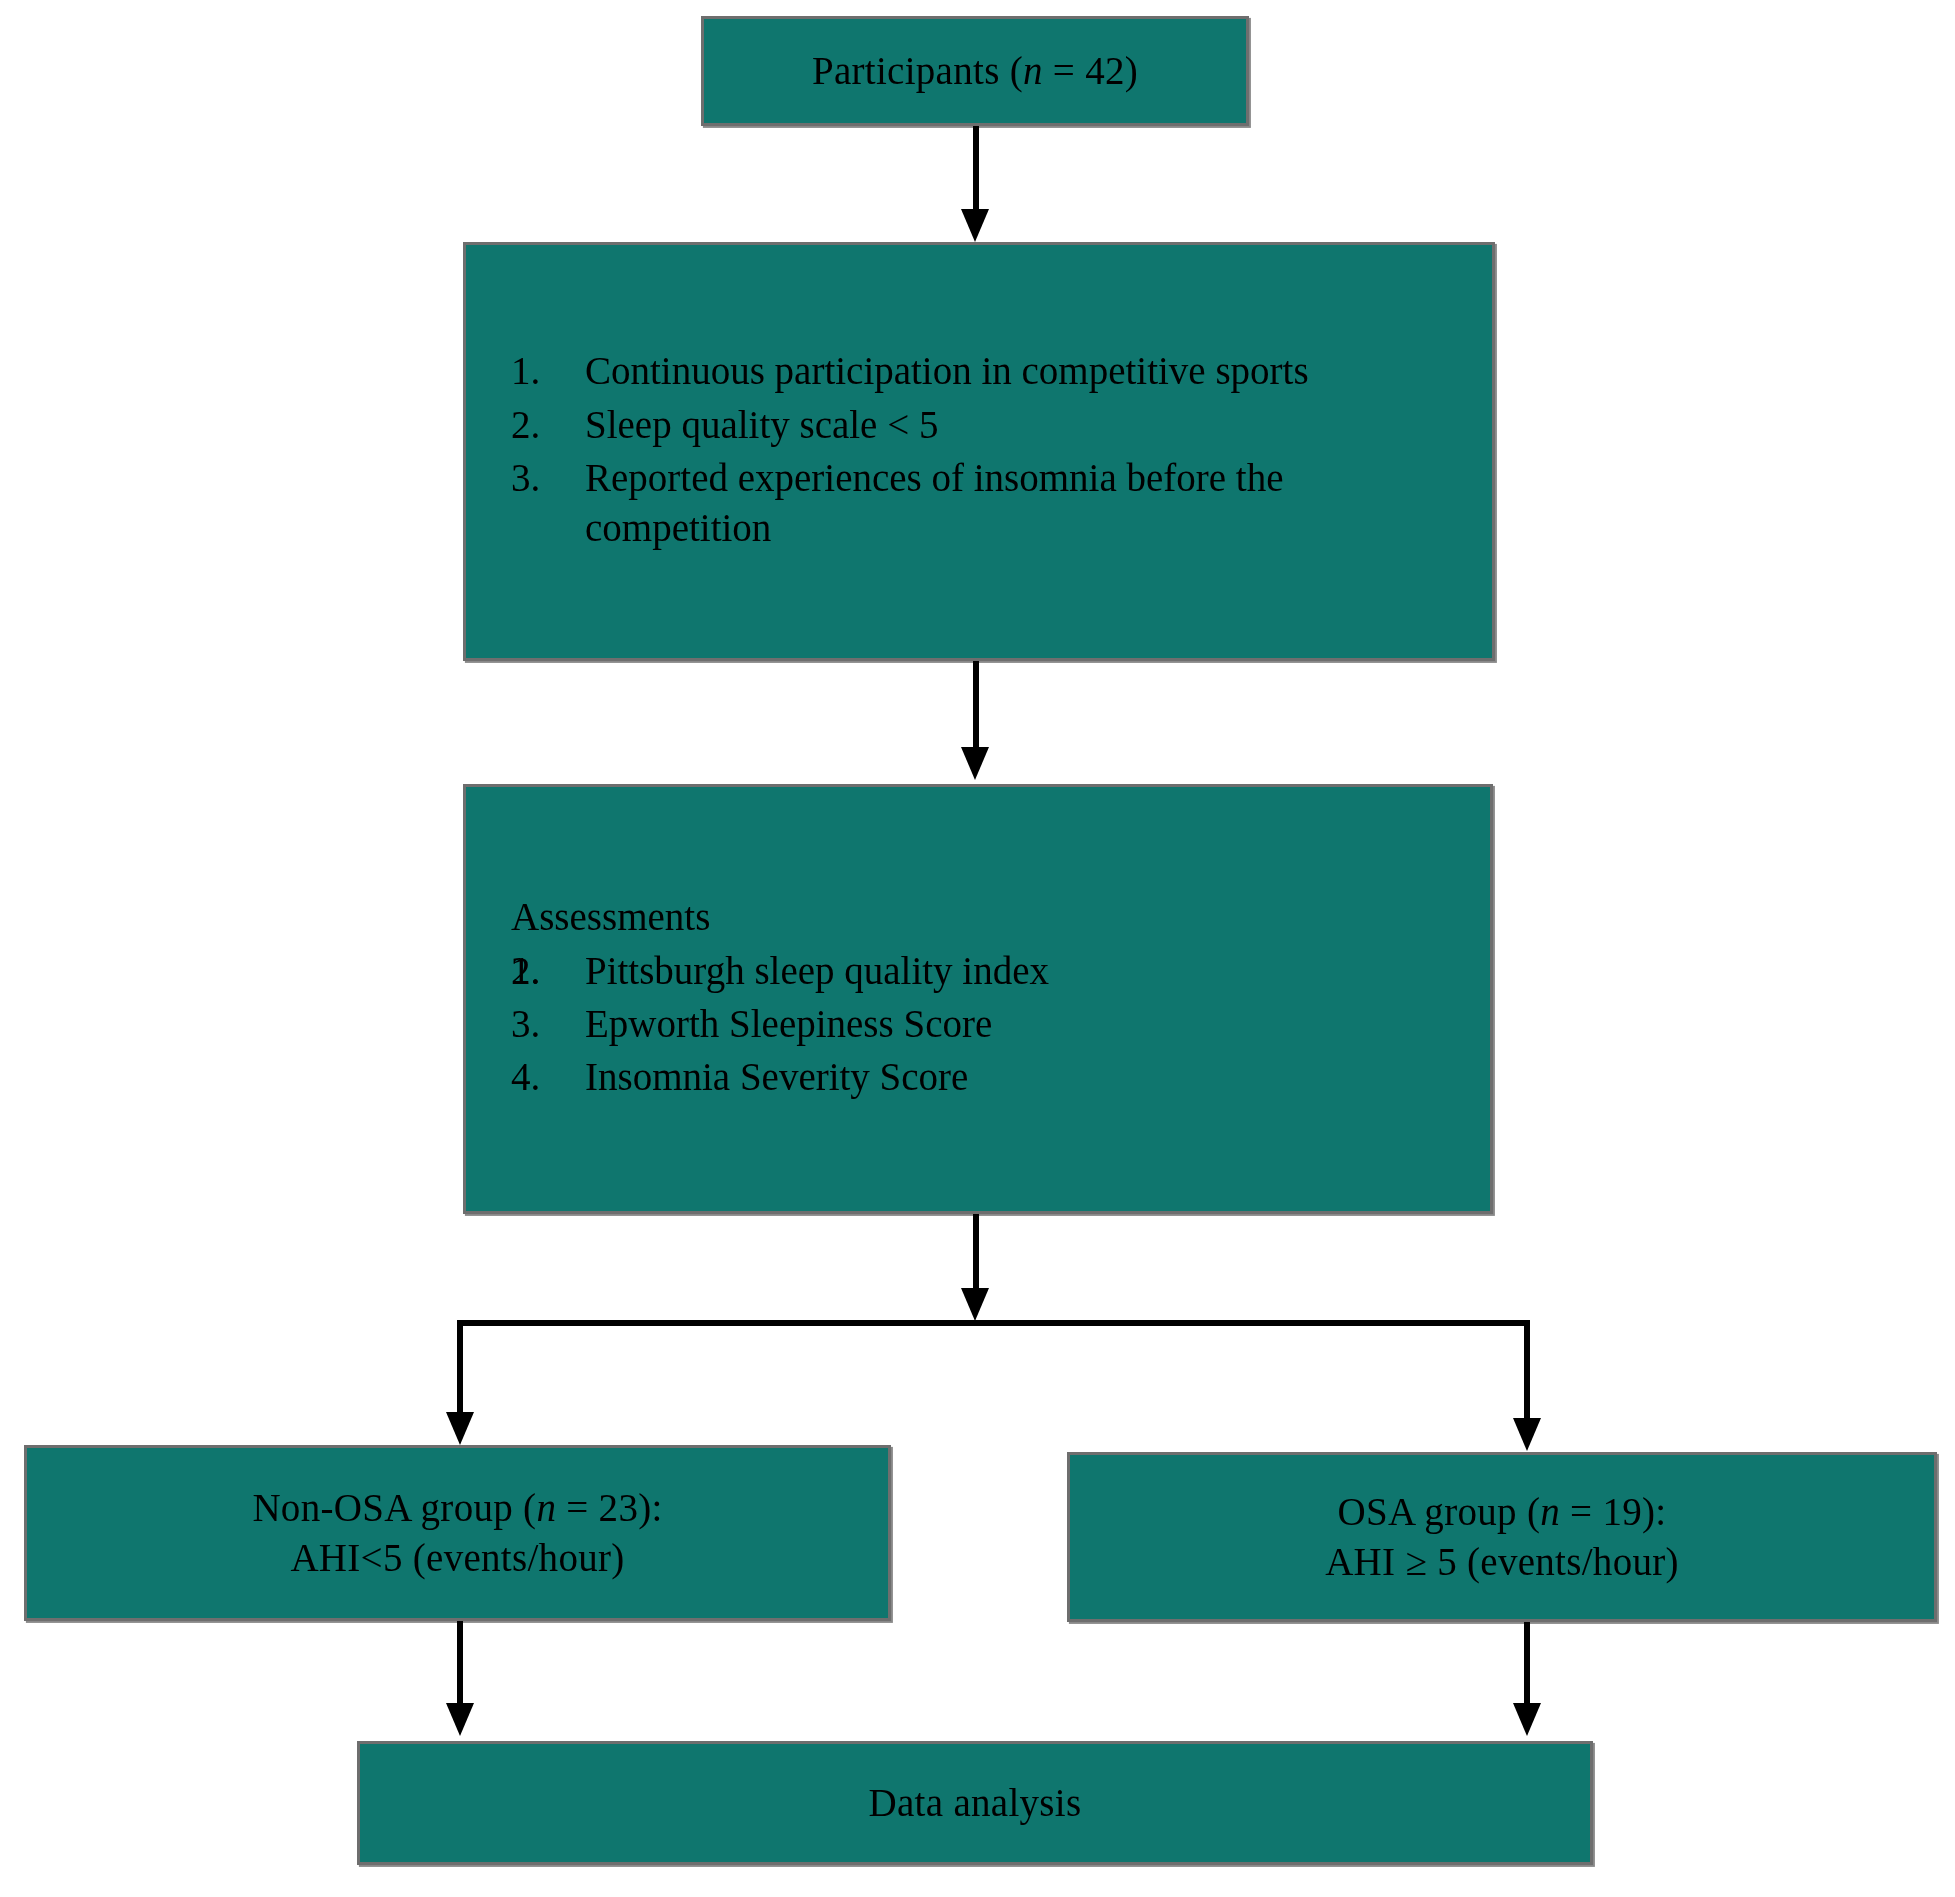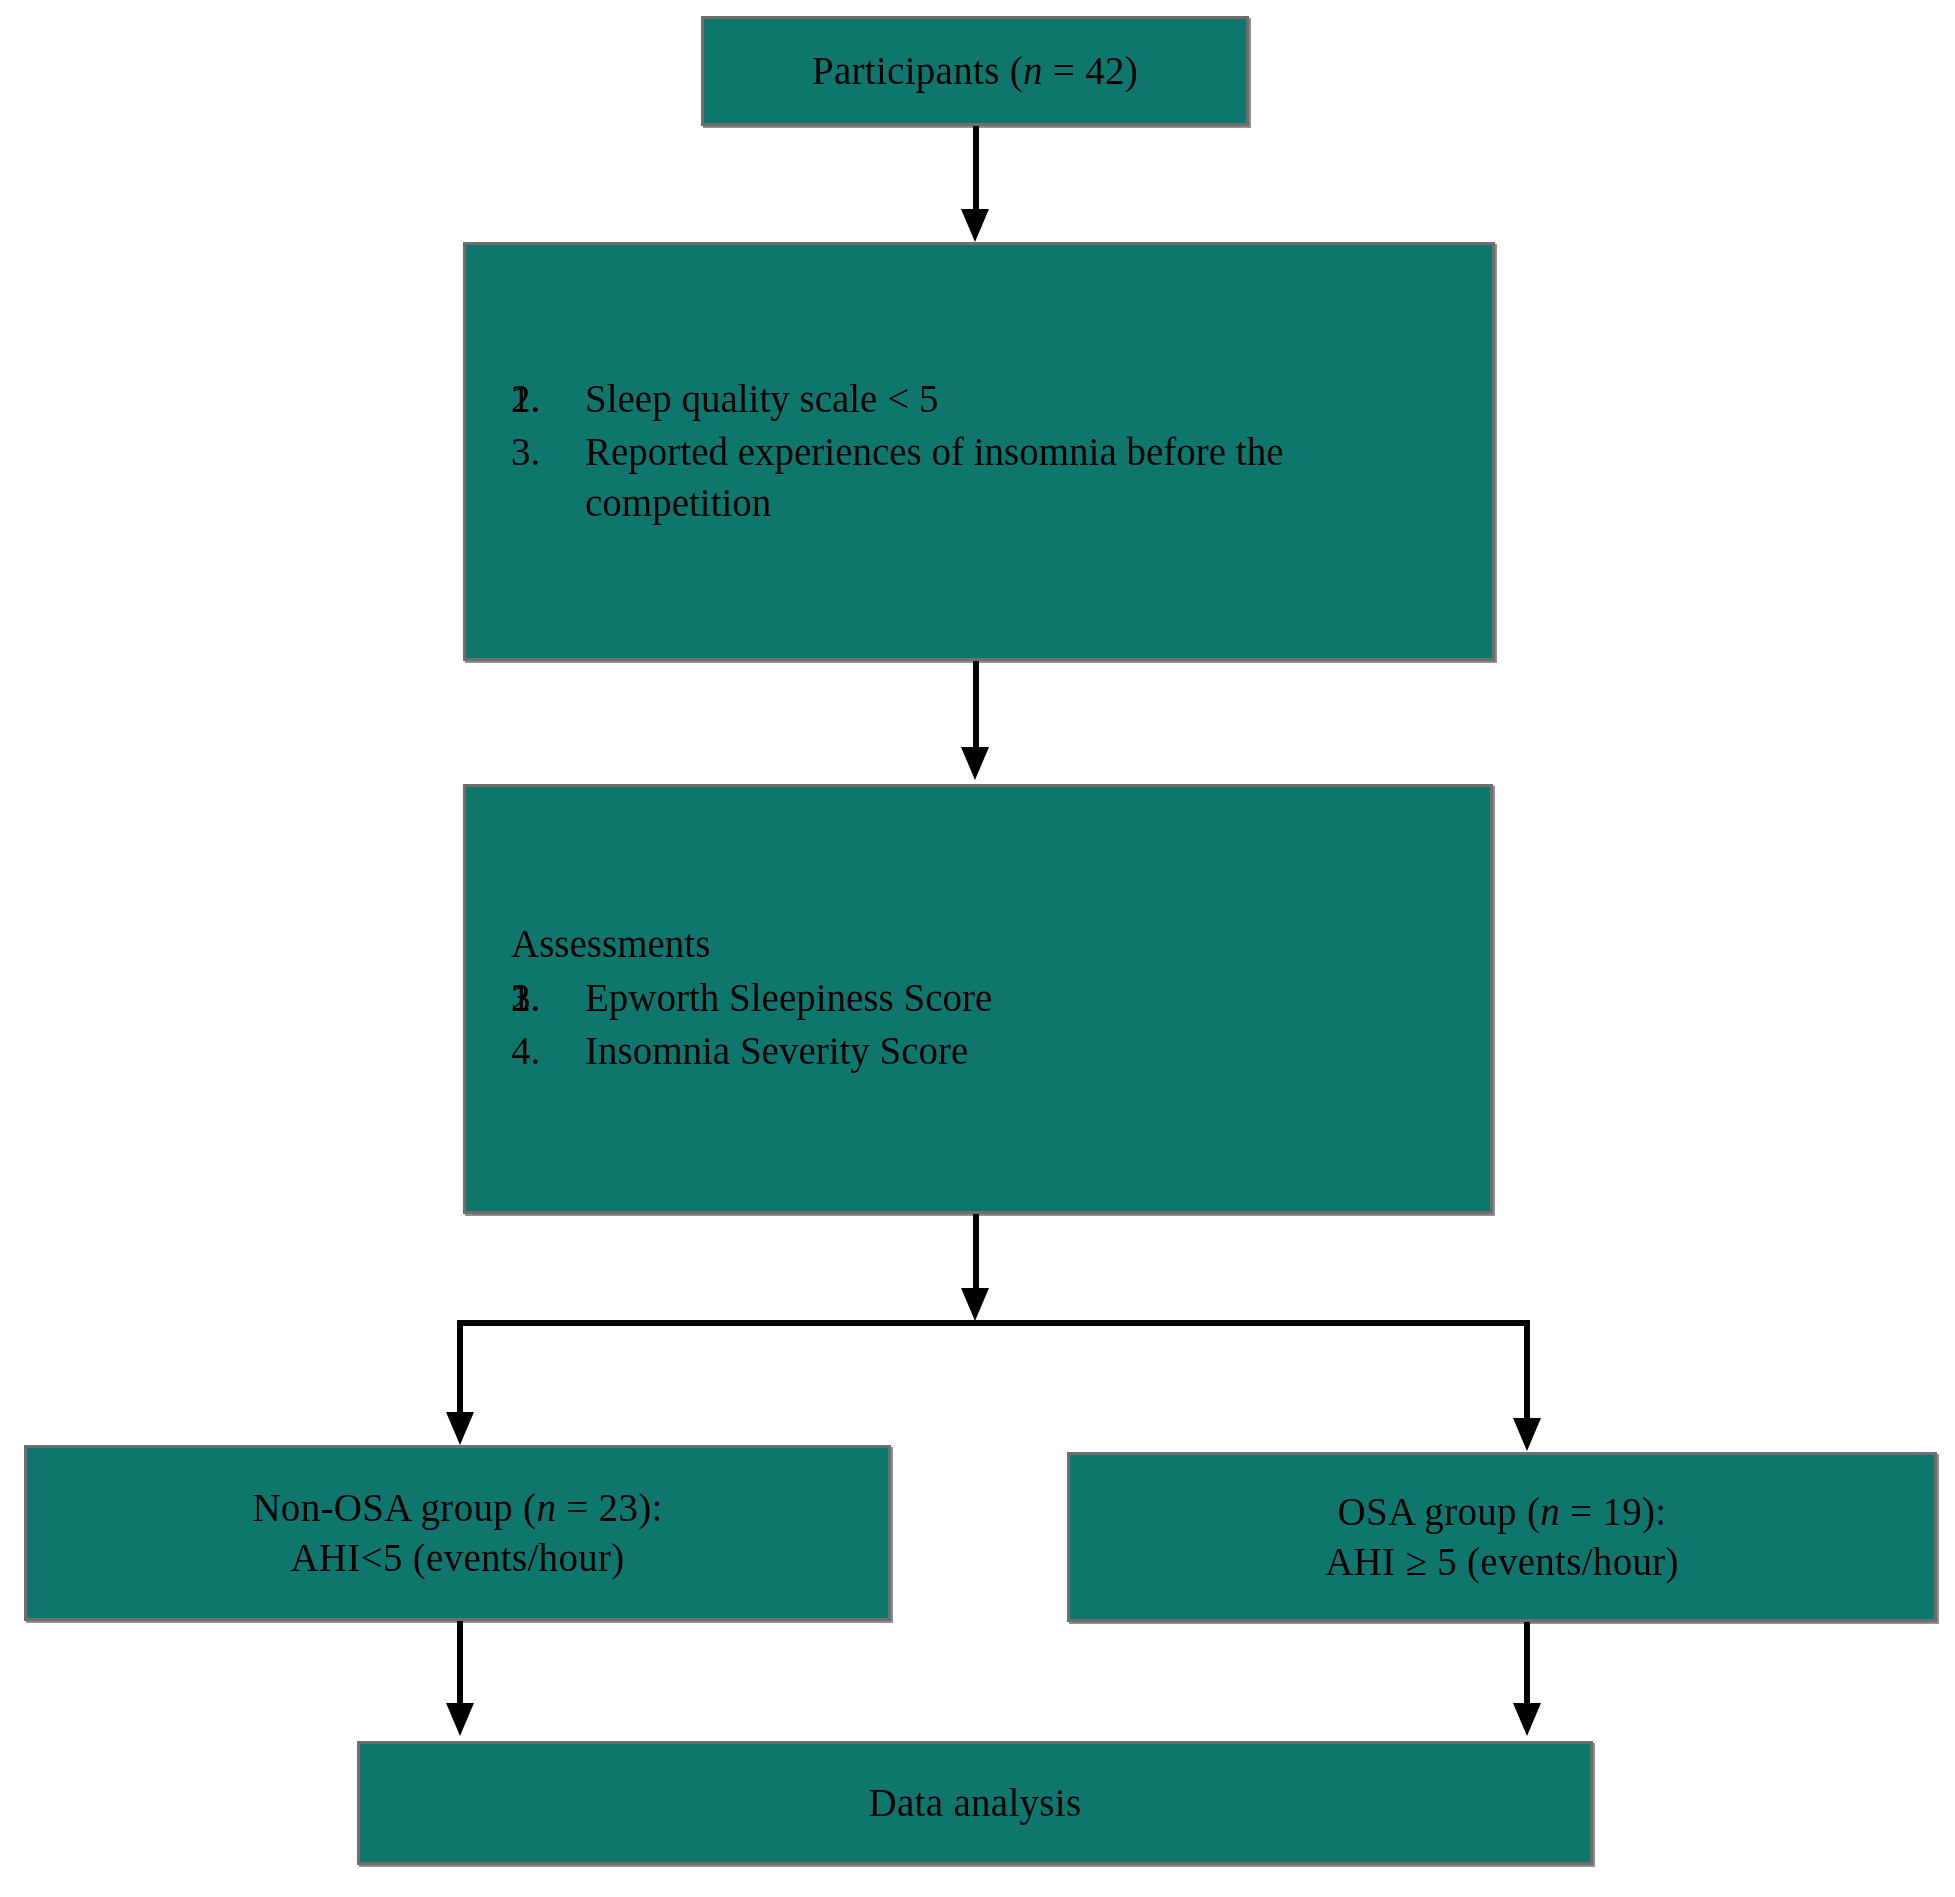--- a/index.html
+++ b/index.html
@@ -94,20 +94,21 @@
 
   <div class="conn-line" style="left:973px; top:126px; width:5.7px; height:88px;"></div>
   <div class="arrow-head" style="left:961px; top:209px;"></div>
 
   <div class="node" style="left:463px; top:242px; width:1032px; height:419px;">
     <div class="node-inner">
       <div class="list-wrap">
         <ol class="numlist">
           <li>
             <span class="num">1.</span>
+            <span>Continuous participation in competitive sports</span>
           </li>
           <li>
             <span class="num">2.</span>
             <span>Sleep quality scale &lt; 5</span>
           </li>
           <li>
             <span class="num">3.</span>
             <span>Reported experiences of insomnia before the competition</span>
           </li>
         </ol>
@@ -121,20 +122,21 @@
   <div class="node" style="left:463px; top:784px; width:1030px; height:430px;">
     <div class="node-inner">
       <div class="list-wrap">
         <div class="plainlabel">Assessments</div>
         <ol class="numlist">
           <li>
             <span class="num">1.</span>
           </li>
           <li>
             <span class="num">2.</span>
+            <span>Pittsburgh sleep quality index</span>
           </li>
           <li>
             <span class="num">3.</span>
             <span>Epworth Sleepiness Score</span>
           </li>
           <li>
             <span class="num">4.</span>
             <span>Insomnia Severity Score</span>
           </li>
         </ol>

